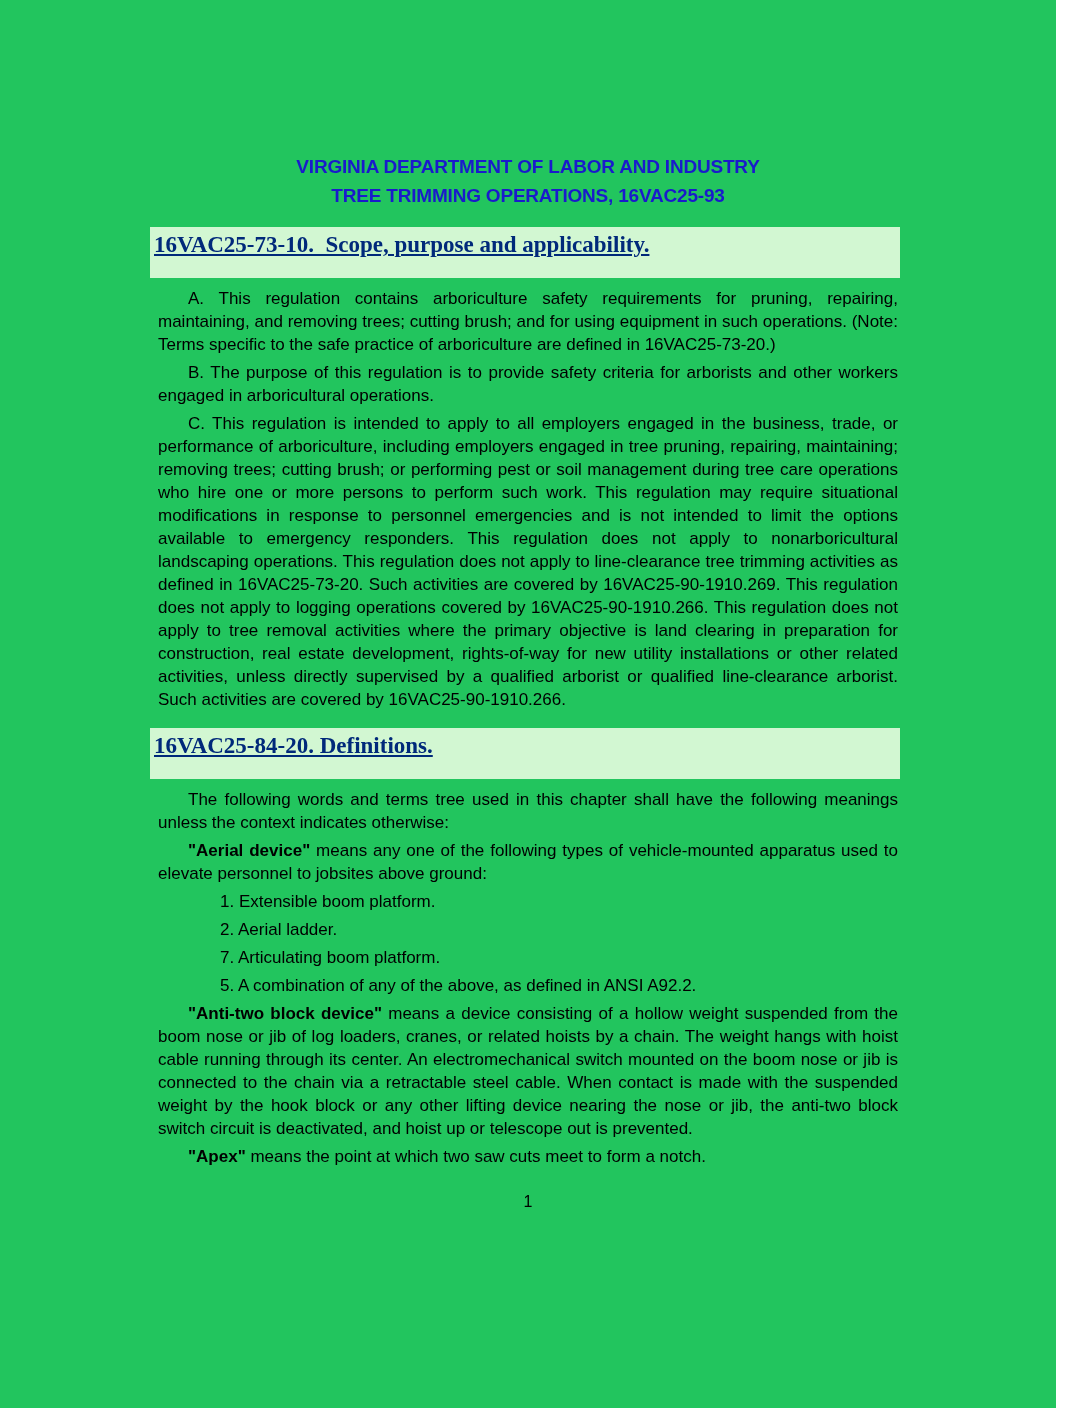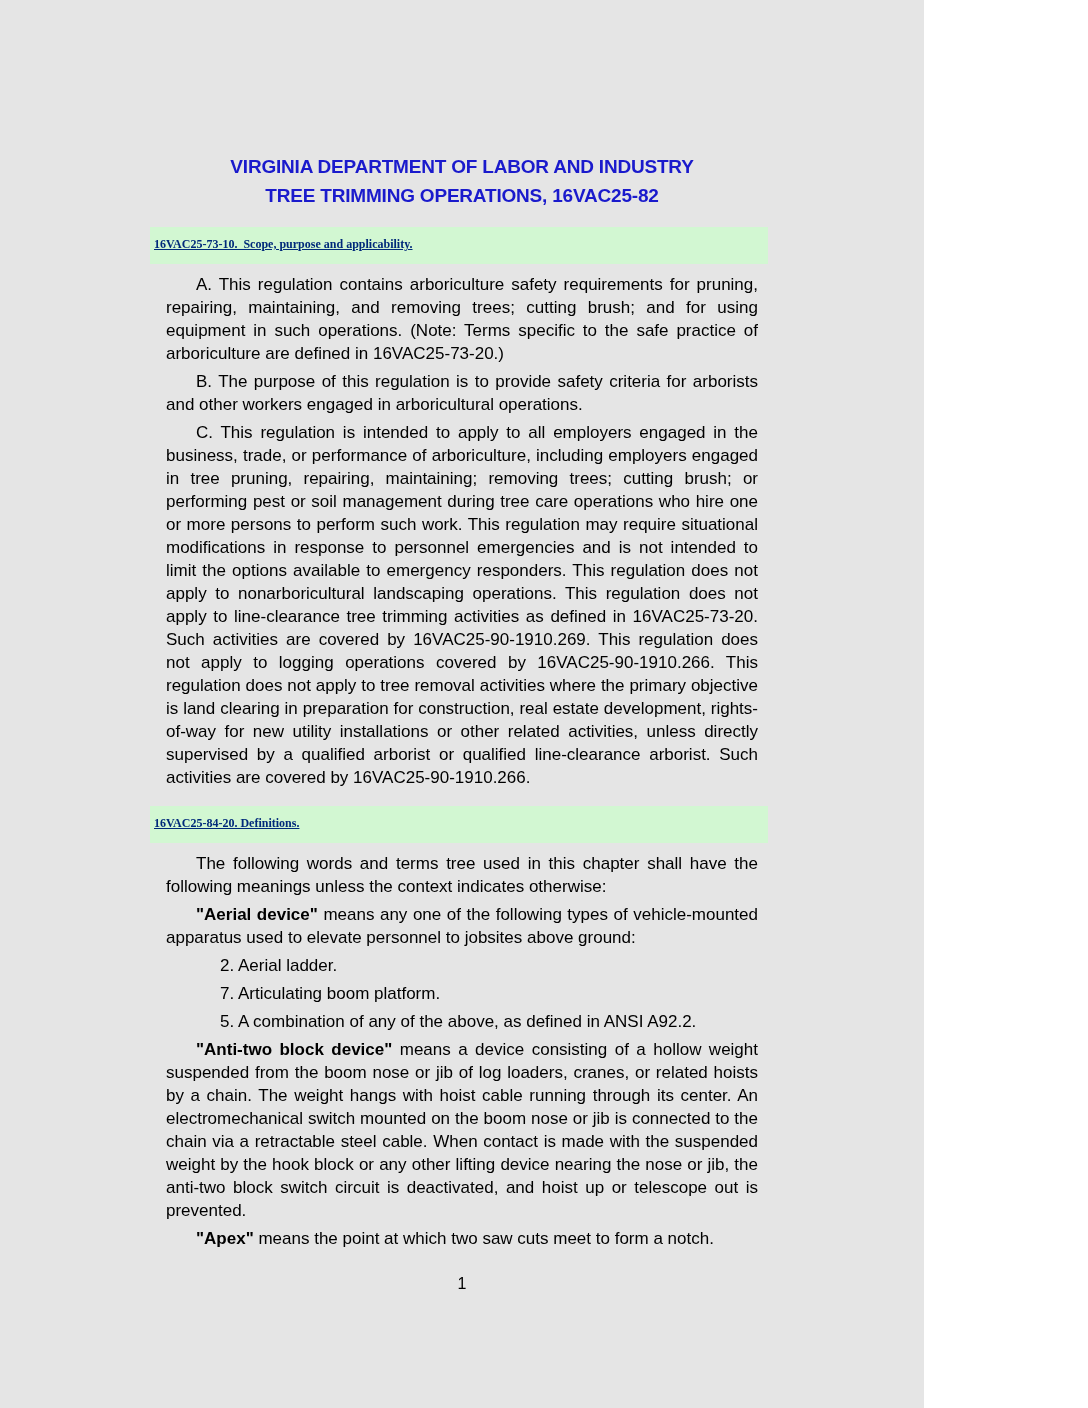--- a/index.html
+++ b/index.html
@@ -7,51 +7,51 @@
   body {
     width: 1088px;
     height: 1408px;
     margin: 0 auto;
     position: relative;
     overflow: hidden;
     font-family: "Liberation Sans", sans-serif;
     color: #000000;
   }
   .page {
-    width: 924px;
+    width: 1056px;
     height: 1408px;
     padding: 152px 154px 0 154px;
-    background: #e5e5e5;
+    background: #22c55e;
   }
   .doc-header {
     text-align: center;
     color: var(--title-blue, #1a1acc);
     font-weight: bold;
     font-size: 19px;
     line-height: 29px;
     letter-spacing: -0.2px;
   }
   .section-heading {
     font-family: "Liberation Serif", serif;
     font-weight: bold;
-    font-size: 12px;
+    font-size: 23px;
     line-height: 25px;
     color: var(--heading-navy, #00297a);
     background: var(--heading-bg, #d2f7d2);
     text-decoration: underline;
     white-space: pre-wrap;
-    padding: 5px 4px 7px 4px;
+    padding: 5px 4px 21px 4px;
     margin: 17px 2px 9px -4px;
   }
   .body-para {
     font-size: 17px;
     line-height: 23px;
     text-align: justify;
     text-indent: 30px;
-    margin: 5px 12px;
+    margin: 5px 4px;
   }
   .list-item {
     font-size: 17px;
     line-height: 23px;
     text-align: left;
     text-indent: 0;
     margin: 5px 0 5px 66px;
   }
   .page-number {
     text-align: center;
@@ -61,36 +61,37 @@
   }
   strong { font-weight: bold; }
 </style>
 </head>
 <body>
 
 <div class="page">
 
   <header class="doc-header">
     <div>VIRGINIA DEPARTMENT OF LABOR AND INDUSTRY</div>
-    <div>TREE TRIMMING OPERATIONS, 16VAC25-82</div>
+    <div>TREE TRIMMING OPERATIONS, 16VAC25-93</div>
   </header>
 
   <section>
     <h2 class="section-heading">16VAC25-73-10.  Scope, purpose and applicability.</h2>
     <p class="body-para">A. This regulation contains arboriculture safety requirements for pruning, repairing, maintaining, and removing trees; cutting brush; and for using equipment in such operations. (Note: Terms specific to the safe practice of arboriculture are defined in 16VAC25-73-20.)</p>
     <p class="body-para">B. The purpose of this regulation is to provide safety criteria for arborists and other workers engaged in arboricultural operations.</p>
     <p class="body-para">C. This regulation is intended to apply to all employers engaged in the business, trade, or performance of arboriculture, including employers engaged in tree pruning, repairing, maintaining; removing trees; cutting brush; or performing pest or soil management during tree care operations who hire one or more persons to perform such work. This regulation may require situational modifications in response to personnel emergencies and is not intended to limit the options available to emergency responders. This regulation does not apply to nonarboricultural landscaping operations. This regulation does not apply to line-clearance tree trimming activities as defined in 16VAC25-73-20. Such activities are covered by 16VAC25-90-1910.269. This regulation does not apply to logging operations covered by 16VAC25-90-1910.266. This regulation does not apply to tree removal activities where the primary objective is land clearing in preparation for construction, real estate development, rights-of-way for new utility installations or other related activities, unless directly supervised by a qualified arborist or qualified line-clearance arborist. Such activities are covered by 16VAC25-90-1910.266.</p>
   </section>
 
   <section>
     <h2 class="section-heading">16VAC25-84-20. Definitions.</h2>
     <p class="body-para">The following words and terms tree used in this chapter shall have the following meanings unless the context indicates otherwise:</p>
 
     <p class="body-para"><strong>"Aerial device"</strong><span> means any one of the following types of vehicle-mounted apparatus used to elevate personnel to jobsites above ground:</span></p>
 
+    <p class="list-item">1. Extensible boom platform.</p>
     <p class="list-item">2. Aerial ladder.</p>
     <p class="list-item">7. Articulating boom platform.</p>
     <p class="list-item">5. A combination of any of the above, as defined in ANSI A92.2.</p>
 
     <p class="body-para"><strong>"Anti-two block device"</strong><span> means a device consisting of a hollow weight suspended from the boom nose or jib of log loaders, cranes, or related hoists by a chain. The weight hangs with hoist cable running through its center. An electromechanical switch mounted on the boom nose or jib is connected to the chain via a retractable steel cable. When contact is made with the suspended weight by the hook block or any other lifting device nearing the nose or jib, the anti-two block switch circuit is deactivated, and hoist up or telescope out is prevented.</span></p>
 
     <p class="body-para"><strong>"Apex"</strong><span> means the point at which two saw cuts meet to form a notch.</span></p>
   </section>
 
   <footer>

